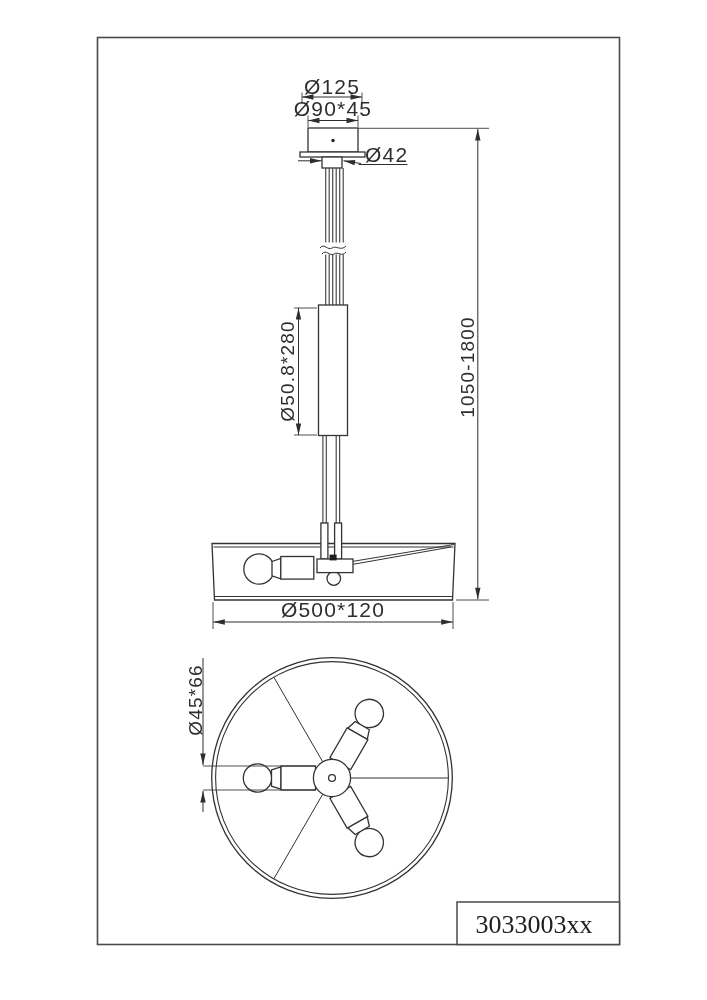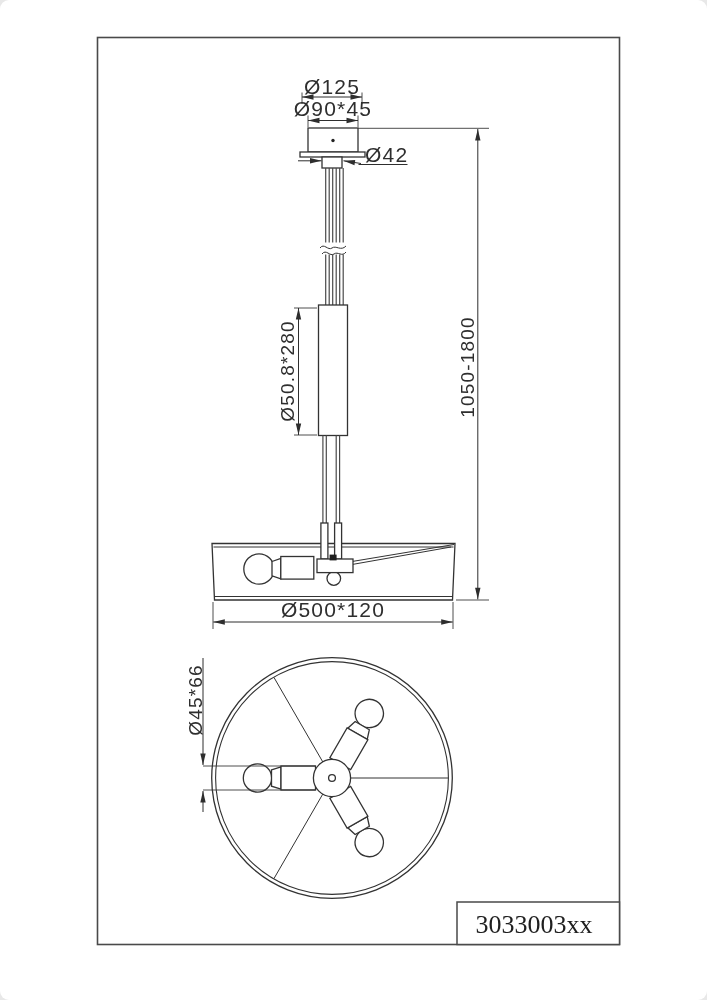--- a/index.html
+++ b/index.html
@@ -2,21 +2,20 @@
 <html><head>
 <meta charset="utf-8">
 <style>
   html,body{margin:0;padding:0;background:#e8e8e8;}
   .page{
     position:relative;
     width:707px;height:1000px;
     background:#ffffff;
     font-family:"Liberation Sans",sans-serif;
     overflow:hidden;
-    border-radius:9px;
   }
   svg{display:block;}
   .dim-text{
     font-family:"Liberation Sans",sans-serif;
     fill:#2e2e2e;
     letter-spacing:1.2px;
   }
   .dim-20{font-size:21px;}
   .dim-19{font-size:19px;}
   .title-text{

